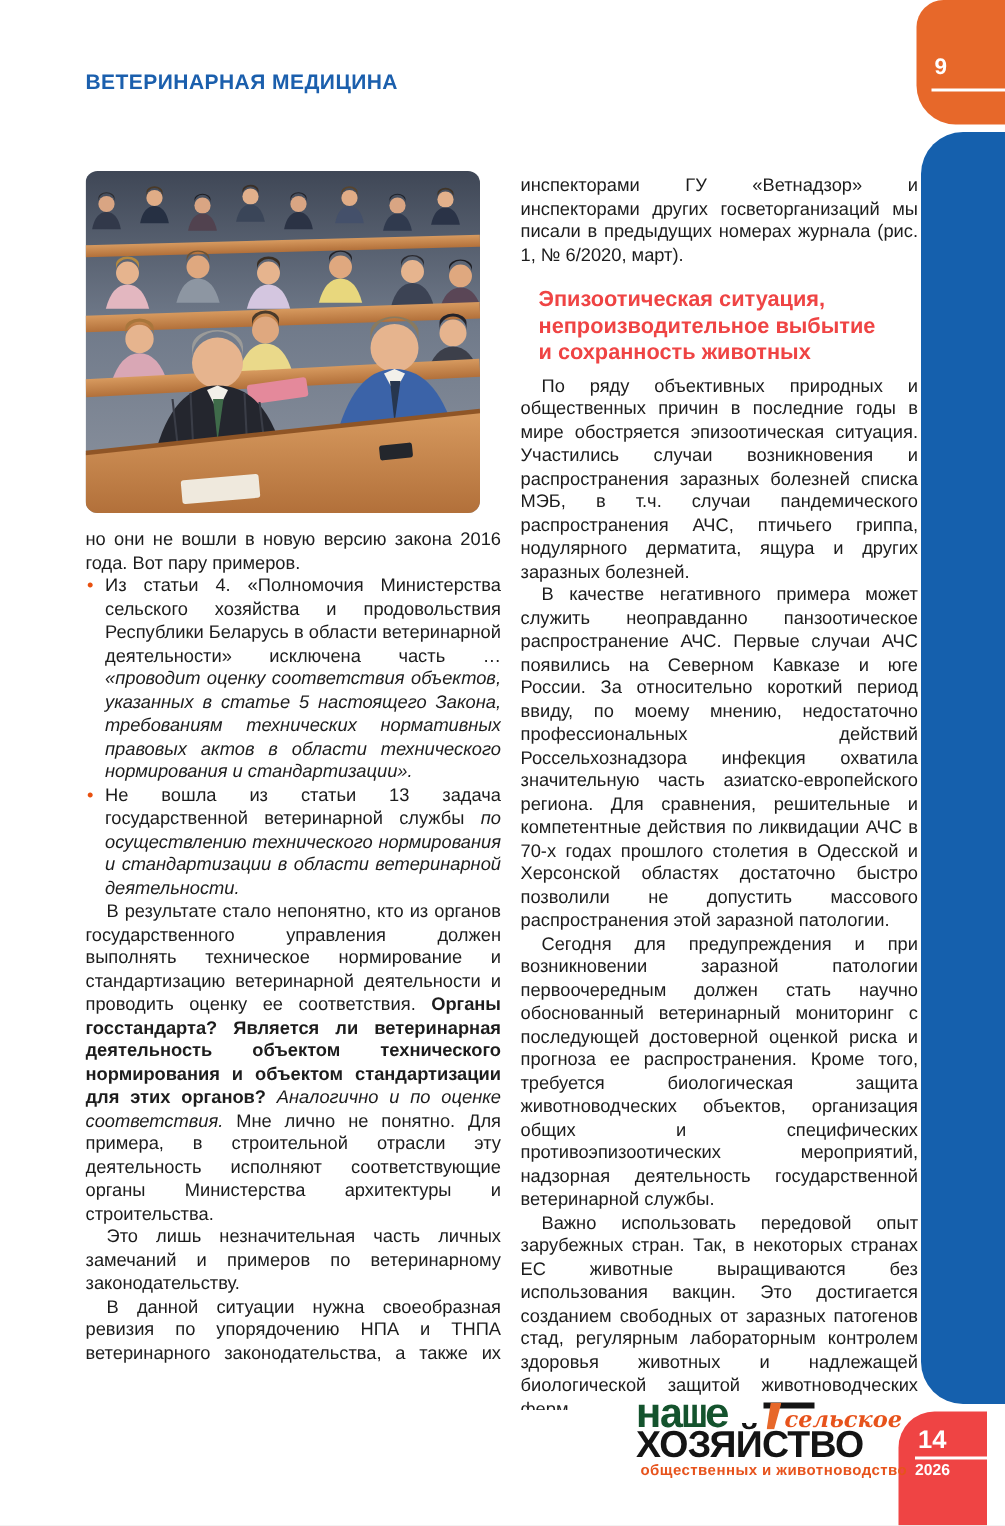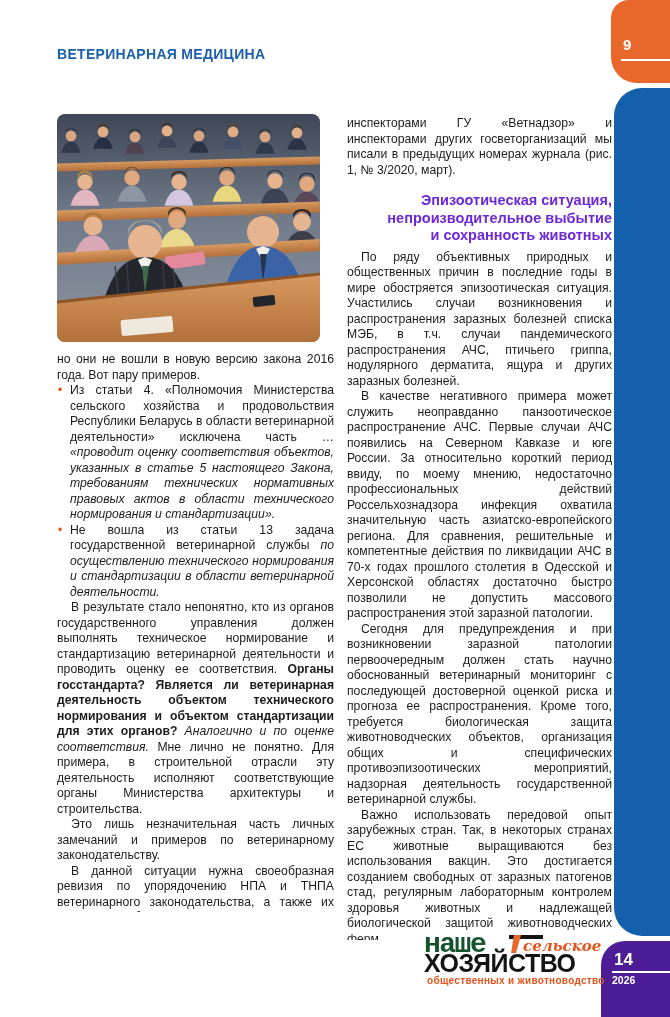--- a/index.html
+++ b/index.html
@@ -10,43 +10,43 @@
   .header-title{position:absolute;left:57px;top:46px;color:#1b5fad;
                 font-size:14px;font-weight:bold;letter-spacing:0.3px;}
 
   
   .tab-top{position:absolute;right:0;top:0;width:59px;height:83px;background:#e7682a;
            border-radius:18px 0 0 26px;}
   .tab-top .num{position:absolute;left:12px;top:36px;color:#fff;font-weight:bold;font-size:15px;}
   .tab-top .rule{position:absolute;left:10px;right:0;top:59px;height:2px;background:#fff;}
   .side-bar{position:absolute;right:0;top:88px;width:56px;height:848px;background:#1560ad;
             border-radius:28px 0 0 28px;}
-  .tab-bottom{position:absolute;right:0;top:941px;width:69px;height:76px;background:#4c1d95;
+  .tab-bottom{position:absolute;right:12px;top:941px;width:59px;height:76px;background:#ef4444;
               border-radius:24px 0 0 0;}
   .tab-bottom .num{position:absolute;left:13px;top:9px;color:#fff;font-weight:bold;font-size:17px;}
   .tab-bottom .rule{position:absolute;left:11px;right:0;top:30px;height:2px;background:#fff;}
   .tab-bottom .year{position:absolute;left:11px;top:33px;color:#fff;font-weight:bold;font-size:10.5px;}
 
   
   .photo{position:absolute;left:57px;top:114px;width:263px;height:228px;border-radius:8px;
          overflow:hidden;}
 
   
   .col{position:absolute;font-size:12.2px;line-height:15.5px;color:#1c1c1c;
        text-align:justify;overflow:hidden;}
   .col-left{left:57px;top:352px;width:277px;height:560px;}
   .col-right{left:347px;top:116px;width:265px;height:824px;}
   .col p{margin:0;}
   .col p.indent{text-indent:14px;}
   .col .space-before{margin-top:9px;}
   .bullets{margin:0;padding:0;list-style:none;}
   .bullets li{position:relative;padding-left:13px;text-align:justify;}
   .bullets li::before{content:"\2022";color:#e8500f;position:absolute;left:1px;top:0;}
-  .h-orange{color:#6d28d9;font-size:14.5px;line-height:17.5px;font-weight:bold;
-            white-space:pre-line;margin:14px 0 5px 0;padding-left:12px;text-align:right;}
+  .h-orange{color:#ef4444;font-size:14.5px;line-height:17.5px;font-weight:bold;
+            white-space:pre-line;margin:14px 0 5px 0;padding-left:12px;text-align:left;}
   .it{font-style:italic;}
   .bd{font-weight:bold;}
 
   
   .logo{position:absolute;left:424px;top:931px;width:175px;height:54px;}
   .logo-nashe{position:absolute;left:0;top:0;font-size:28px;font-weight:bold;
               letter-spacing:-1.5px;color:#14532d;line-height:1;font-family:Liberation Mono, monospace;}
   .logo-line{position:absolute;left:85px;top:4px;width:34px;height:4px;background:#141414;}
   .logo-bolt{position:absolute;left:86px;top:4px;width:11px;height:18px;background:#e7682a;
              clip-path:polygon(35% 0,100% 0,55% 100%,10% 100%);}
@@ -219,21 +219,21 @@
       <li><span>Из статьи 4. «Полномочия Министерства сельского хозяйства и продовольствия Республики Беларусь в области ветеринарной деятельности» исключена часть … </span><span class="it">«проводит оценку соответствия объектов, указанных в статье 5 настоящего Закона, требованиям технических нормативных правовых актов в области технического нормирования и стандартизации».</span></li>
       <li><span>Не вошла из статьи 13 задача государственной ветеринарной службы </span><span class="it">по осуществлению технического нормирования и стандартизации в области ветеринарной деятельности.</span></li>
     </ul>
     <p class="indent"><span>В результате стало непонятно, кто из органов государственного управления должен выполнять техническое нормирование и стандартизацию ветеринарной деятельности и проводить оценку ее соответствия. </span><span class="bd">Органы госстандарта? Является ли ветеринарная деятельность объектом технического нормирования и объектом стандартизации для этих органов? </span><span class="it">Аналогично и по оценке соответствия.</span><span> Мне лично не понятно. Для примера, в строительной отрасли эту деятельность исполняют соответствующие органы Министерства архитектуры и строительства.</span></p>
     <p class="indent">Это лишь незначительная часть личных замечаний и примеров по ветеринарному законодательству.</p>
     <p class="indent">В данной ситуации нужна своеобразная ревизия по упорядочению НПА и ТНПА ветеринарного законодательства, а также их издание на бумажном носителе, по примеру ранее изданных 3 томов ветеринарного законодательства.</p>
 
   </div>
 
   <div class="col col-right">
-    <p>инспекторами ГУ «Ветнадзор» и инспекторами других госветорганизаций мы писали в предыдущих номерах журнала (рис. 1, № 3/2020, март).</p>
+    <p>инспекторами ГУ «Ветнадзор» и инспекторами других госветорганизаций мы писали в предыдущих номерах журнала (рис. 1, № 6/2020, март).</p>
     <h2 class="h-orange">Эпизоотическая ситуация,
 непроизводительное выбытие
 и сохранность животных</h2>
     <p class="indent">По ряду объективных природных и общественных причин в последние годы в мире обостряется эпизоотическая ситуация. Участились случаи возникновения и распространения заразных болезней списка МЭБ, в т.ч. случаи пандемического распространения АЧС, птичьего гриппа, нодулярного дерматита, ящура и других заразных болезней.</p>
     <p class="indent">В качестве негативного примера может служить неоправданно панзоотическое распространение АЧС. Первые случаи АЧС появились на Северном Кавказе и юге России. За относительно короткий период ввиду, по моему мнению, недостаточно профессиональных действий Россельхознадзора инфекция охватила значительную часть азиатско-европейского региона. Для сравнения, решительные и компетентные действия по ликвидации АЧС в 70-х годах прошлого столетия в Одесской и Херсонской областях достаточно быстро позволили не допустить массового распространения этой заразной патологии.</p>
     <p class="indent">Сегодня для предупреждения и при возникновении заразной патологии первоочередным должен стать научно обоснованный ветеринарный мониторинг с последующей достоверной оценкой риска и прогноза ее распространения. Кроме того, требуется биологическая защита животноводческих объектов, организация общих и специфических противоэпизоотических мероприятий, надзорная деятельность государственной ветеринарной службы.</p>
     <p class="indent">Важно использовать передовой опыт зарубежных стран. Так, в некоторых странах ЕС животные выращиваются без использования вакцин. Это достигается созданием свободных от заразных патогенов стад, регулярным лабораторным контролем здоровья животных и надлежащей биологической защитой животноводческих ферм.</p>
   </div>
 
   <div class="logo">

